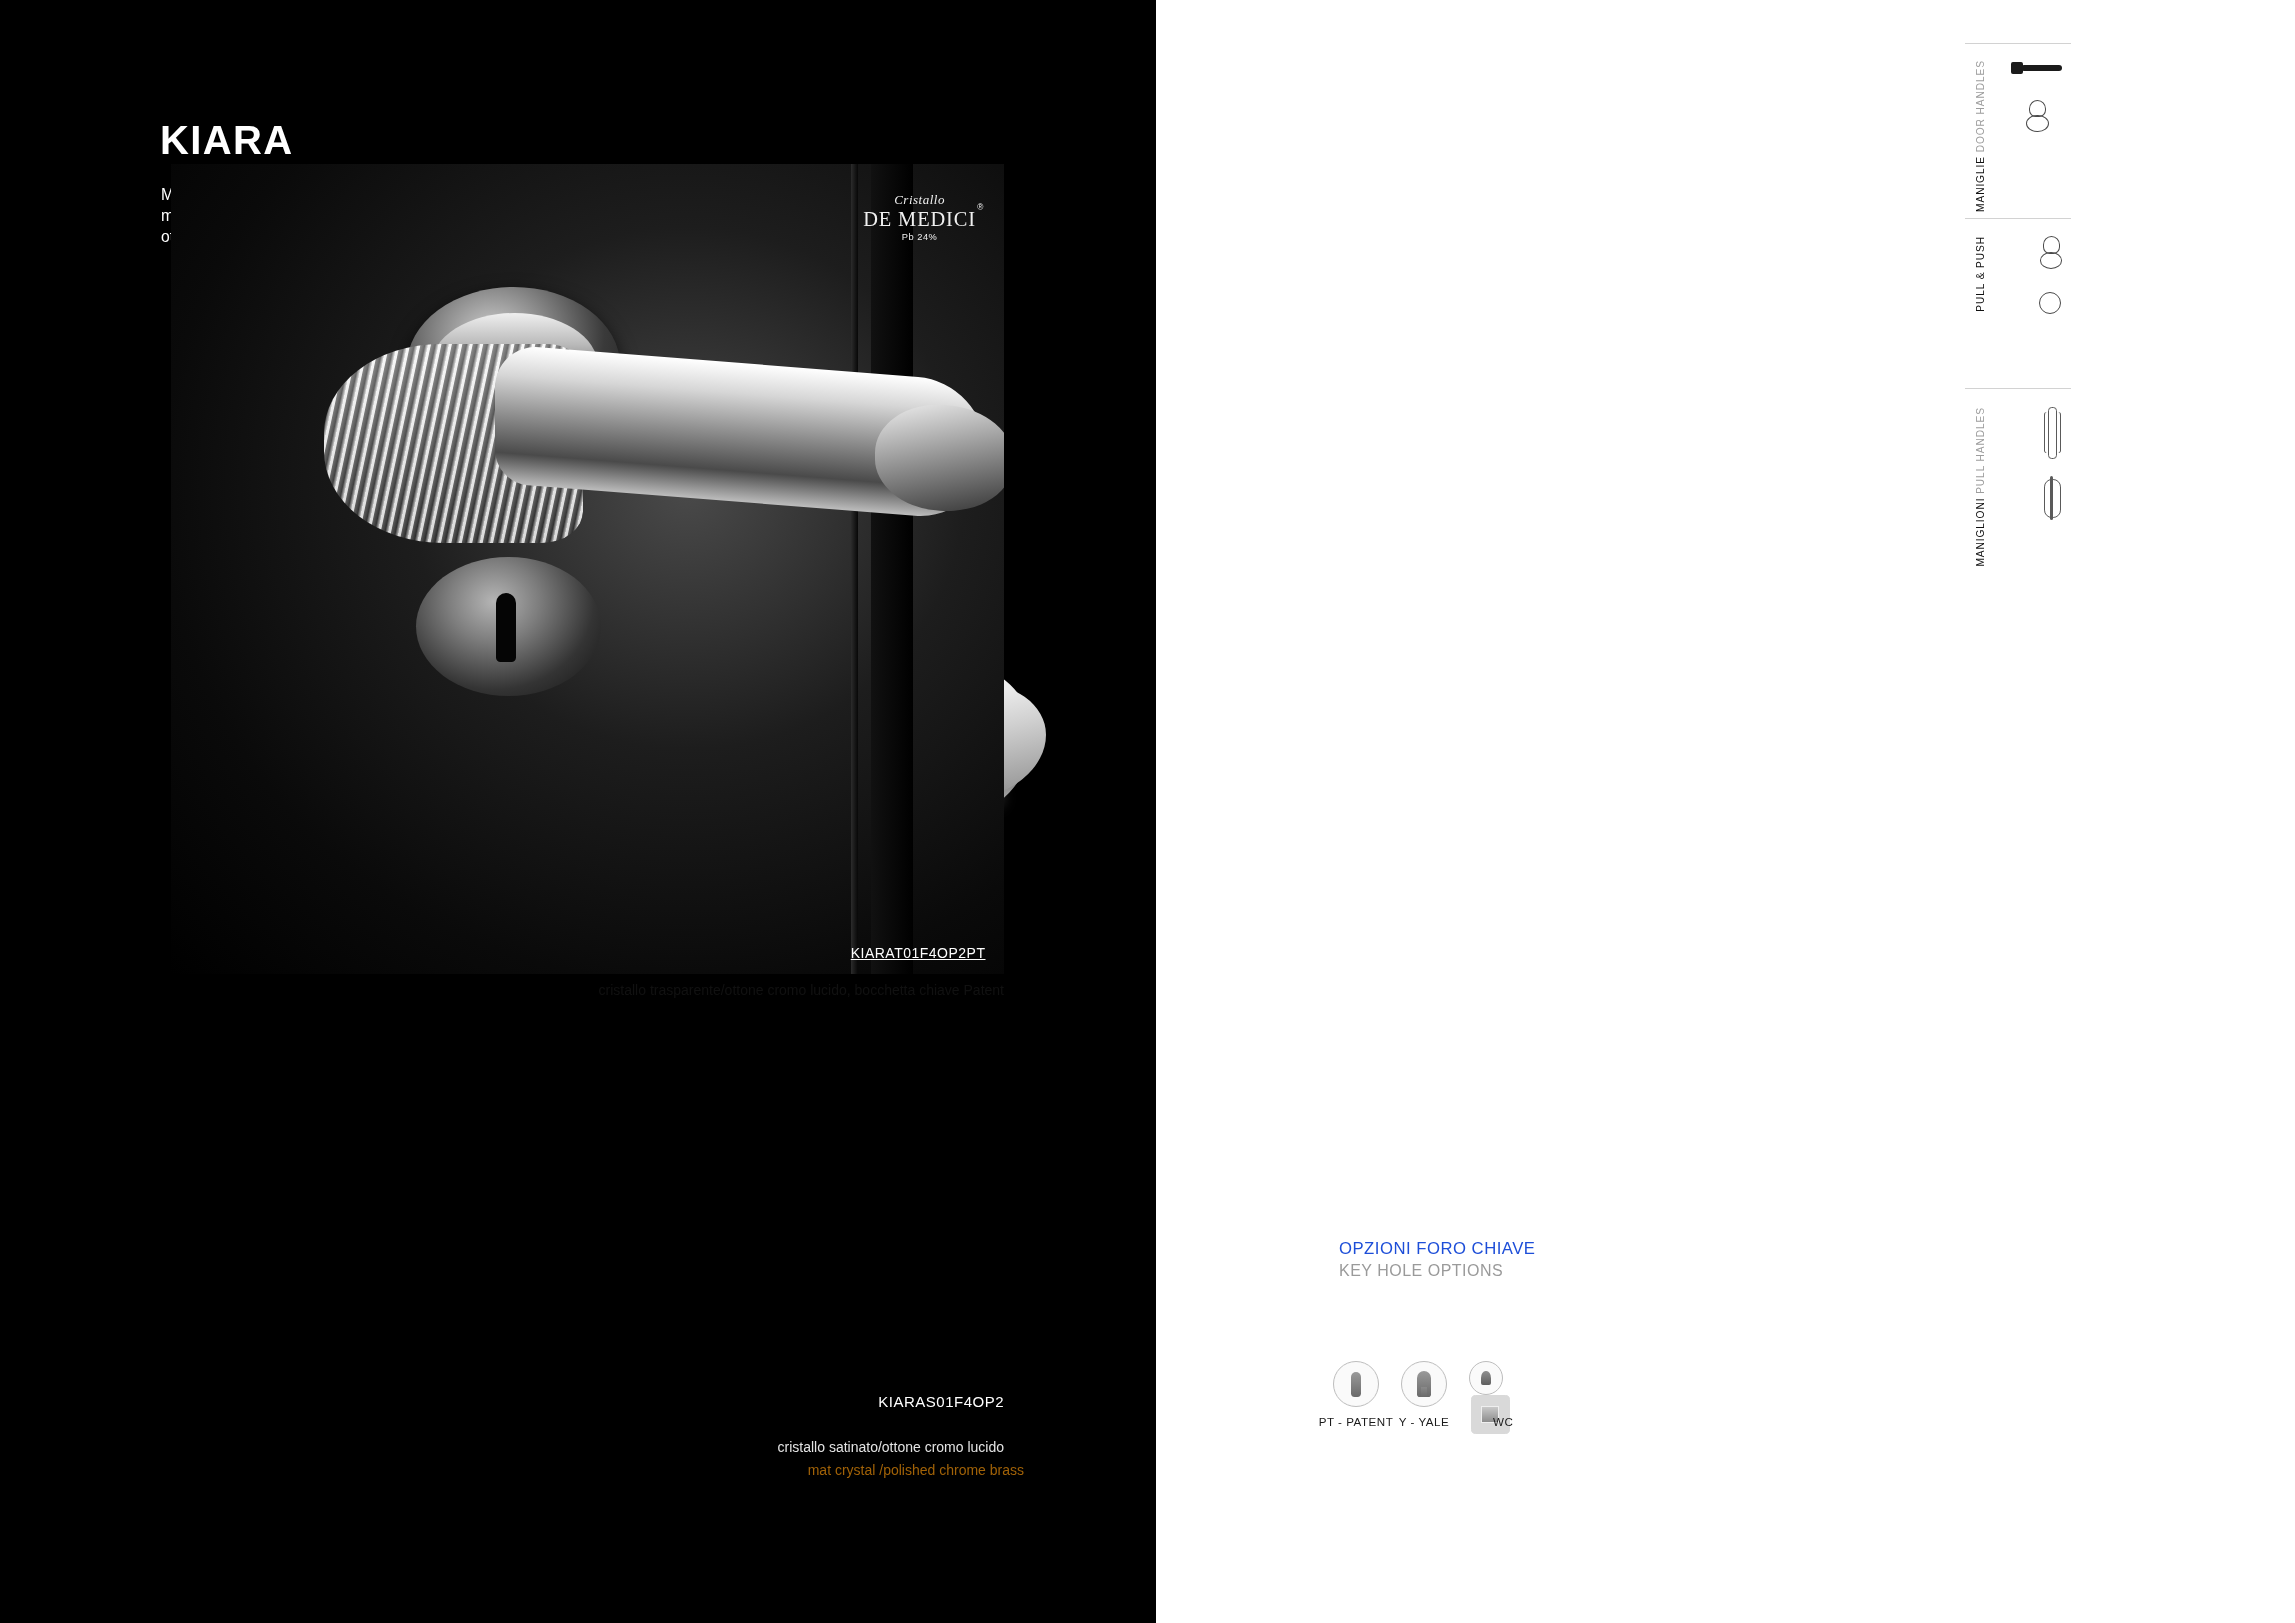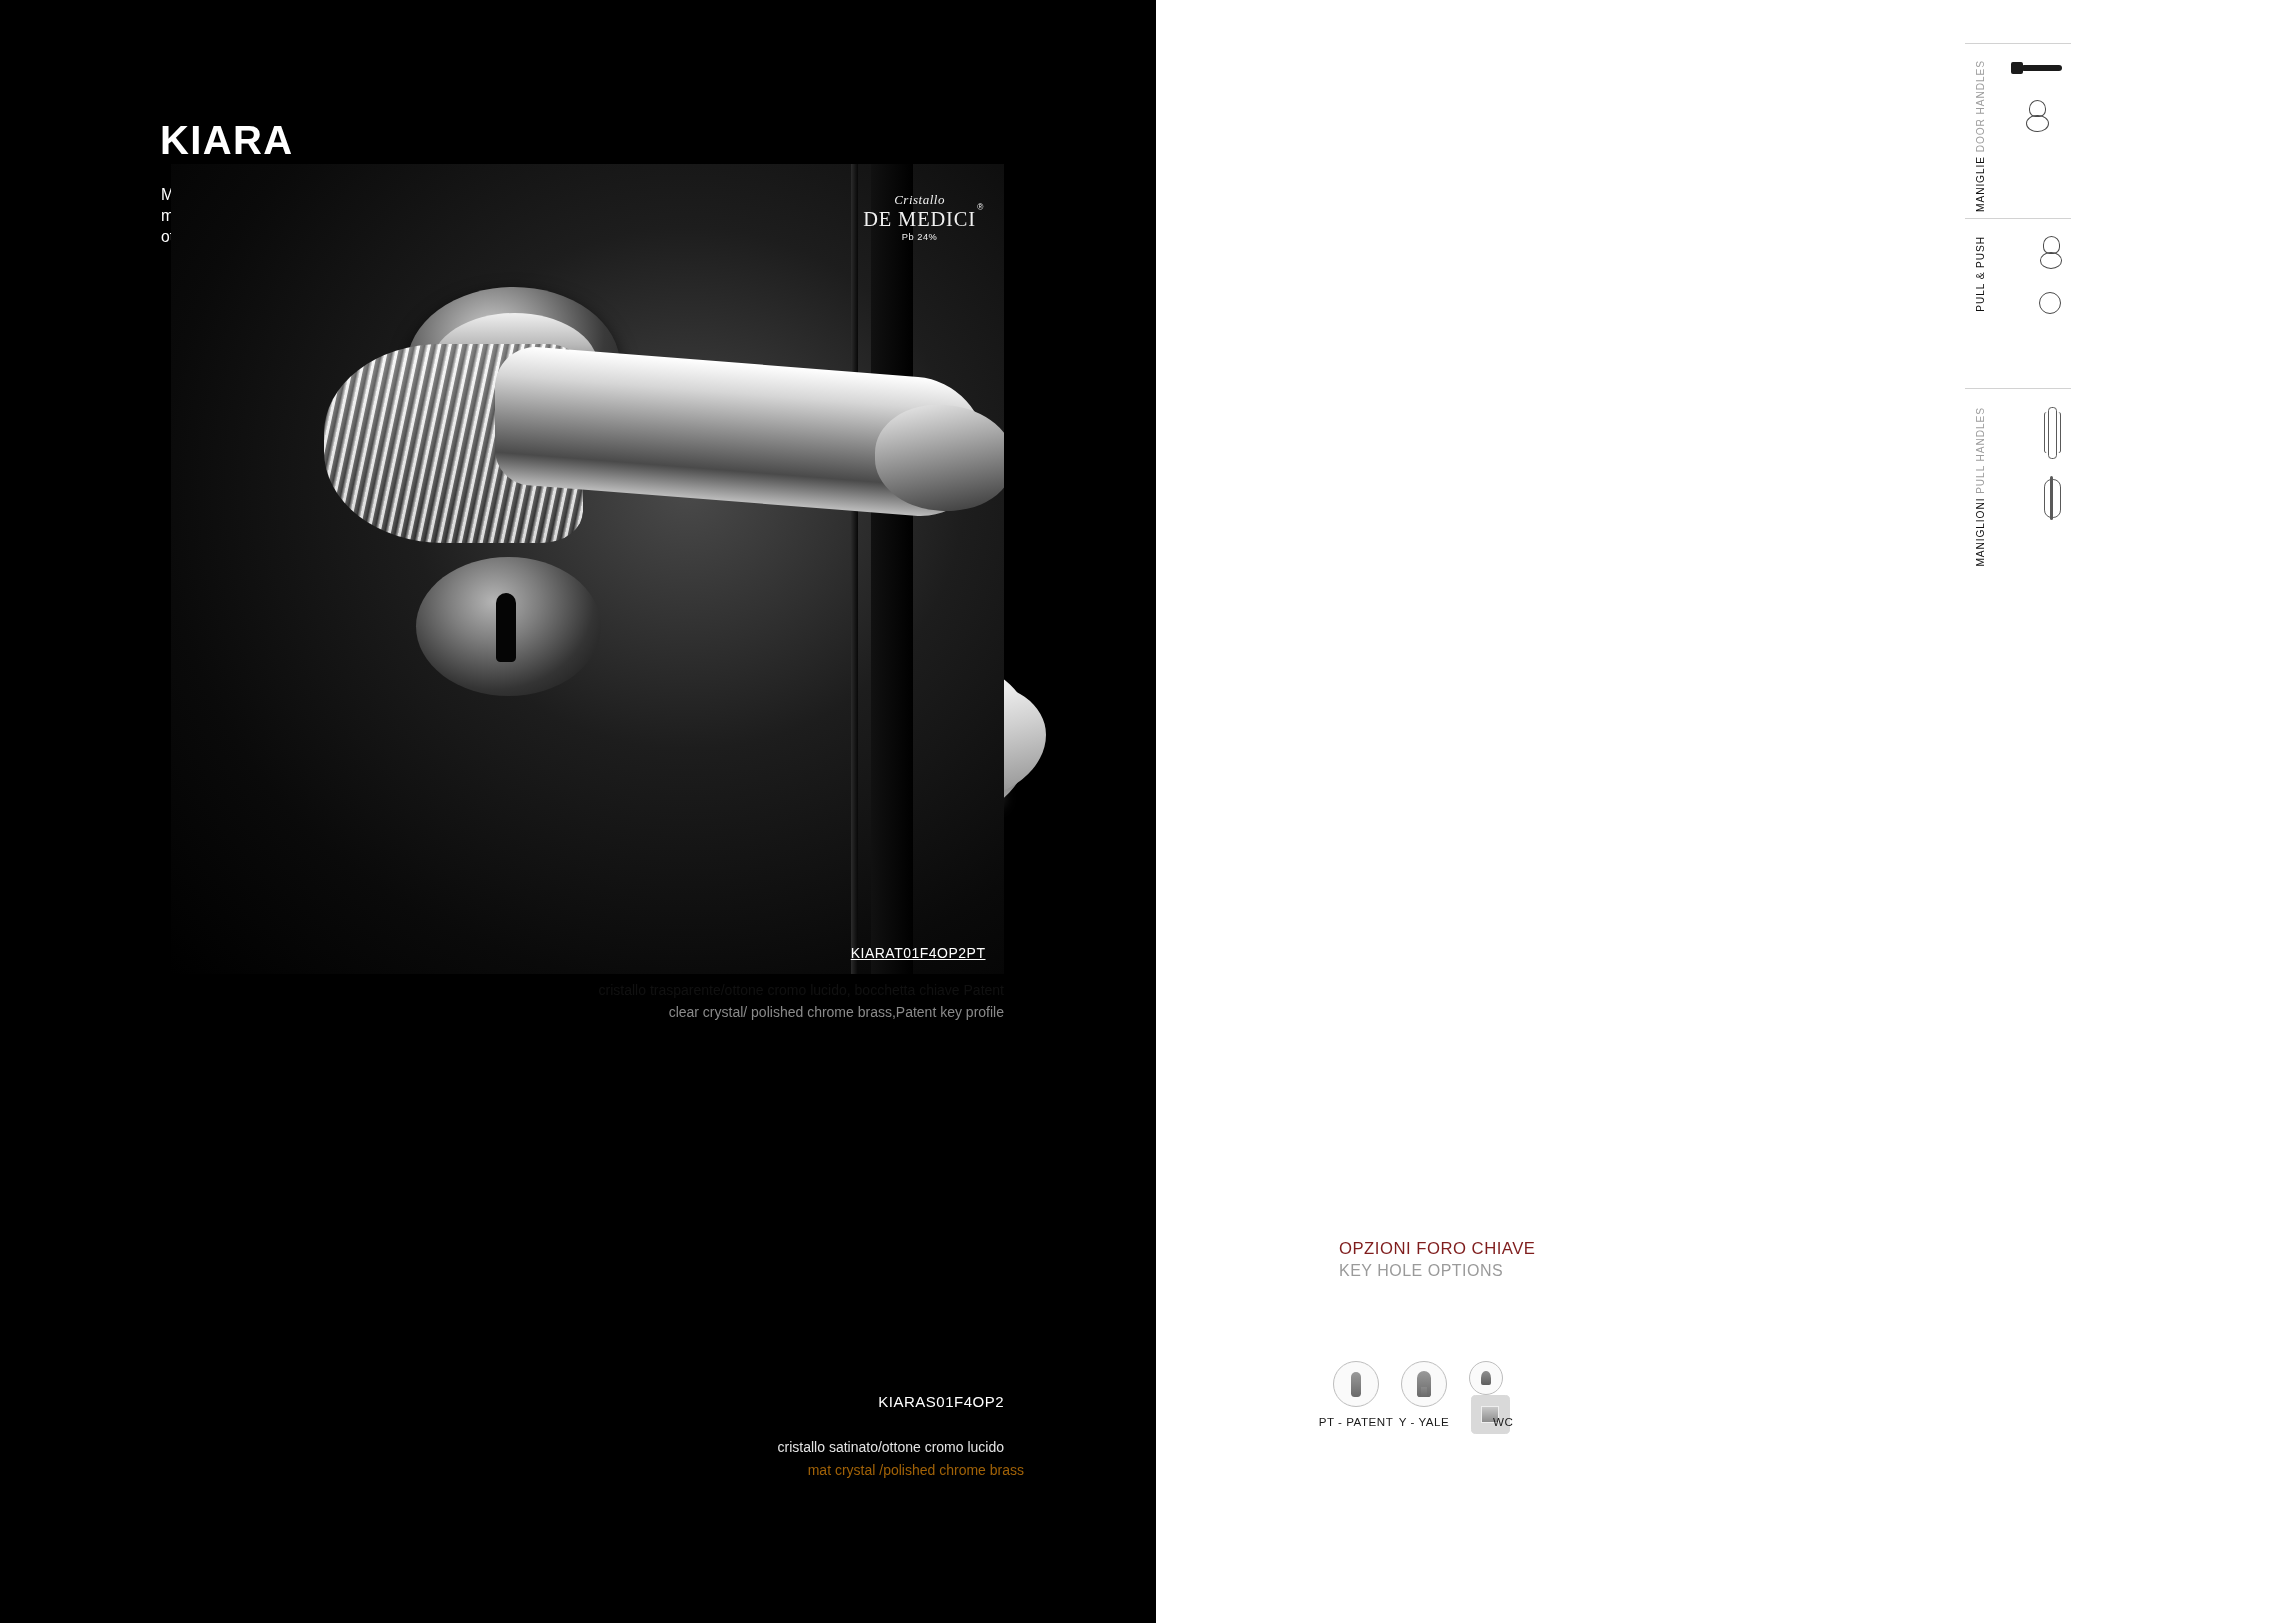--- a/index.html
+++ b/index.html
@@ -309,21 +309,21 @@
     text-align: right;
     font-size: 14px;
     color: #8a8a8a;
   }
 
   .kh-title-it {
     position: absolute;
     left: 1339px;
     top: 1239px;
     font-size: 16.7px;
-    color: #7f1d1d;
+    color: #1d4ed8;
     letter-spacing: 0.5px;
   }
   .kh-title-en {
     position: absolute;
     left: 1339px;
     top: 1262px;
     font-size: 16px;
     color: #9a9a9a;
     letter-spacing: 0.5px;
   }
@@ -565,21 +565,20 @@
       <div class="logo-cristallo">Cristallo</div>
       <div class="logo-demedici">DE MEDICI</div>
       <div class="logo-pb">Pb 24%</div>
       <div class="logo-reg">®</div>
     </div>
 
     <div class="photo-code">KIARAT01F4OP2PT</div>
   </div>
 
   <div class="cap-right-it">cristallo trasparente/ottone cromo lucido, bocchetta chiave Patent</div>
-  <div class="cap-right-en">clear crystal/ polished chrome brass,Patent key profile</div>
 
   <div class="kh-title-it">OPZIONI FORO CHIAVE</div>
   <div class="kh-title-en">KEY HOLE OPTIONS</div>
 
   <div class="kh-options">
 
     <div class="kh-item pt">
       <div class="kh-wrap">
         <div class="kh-icon big">
           <div class="shape-patent"></div>

